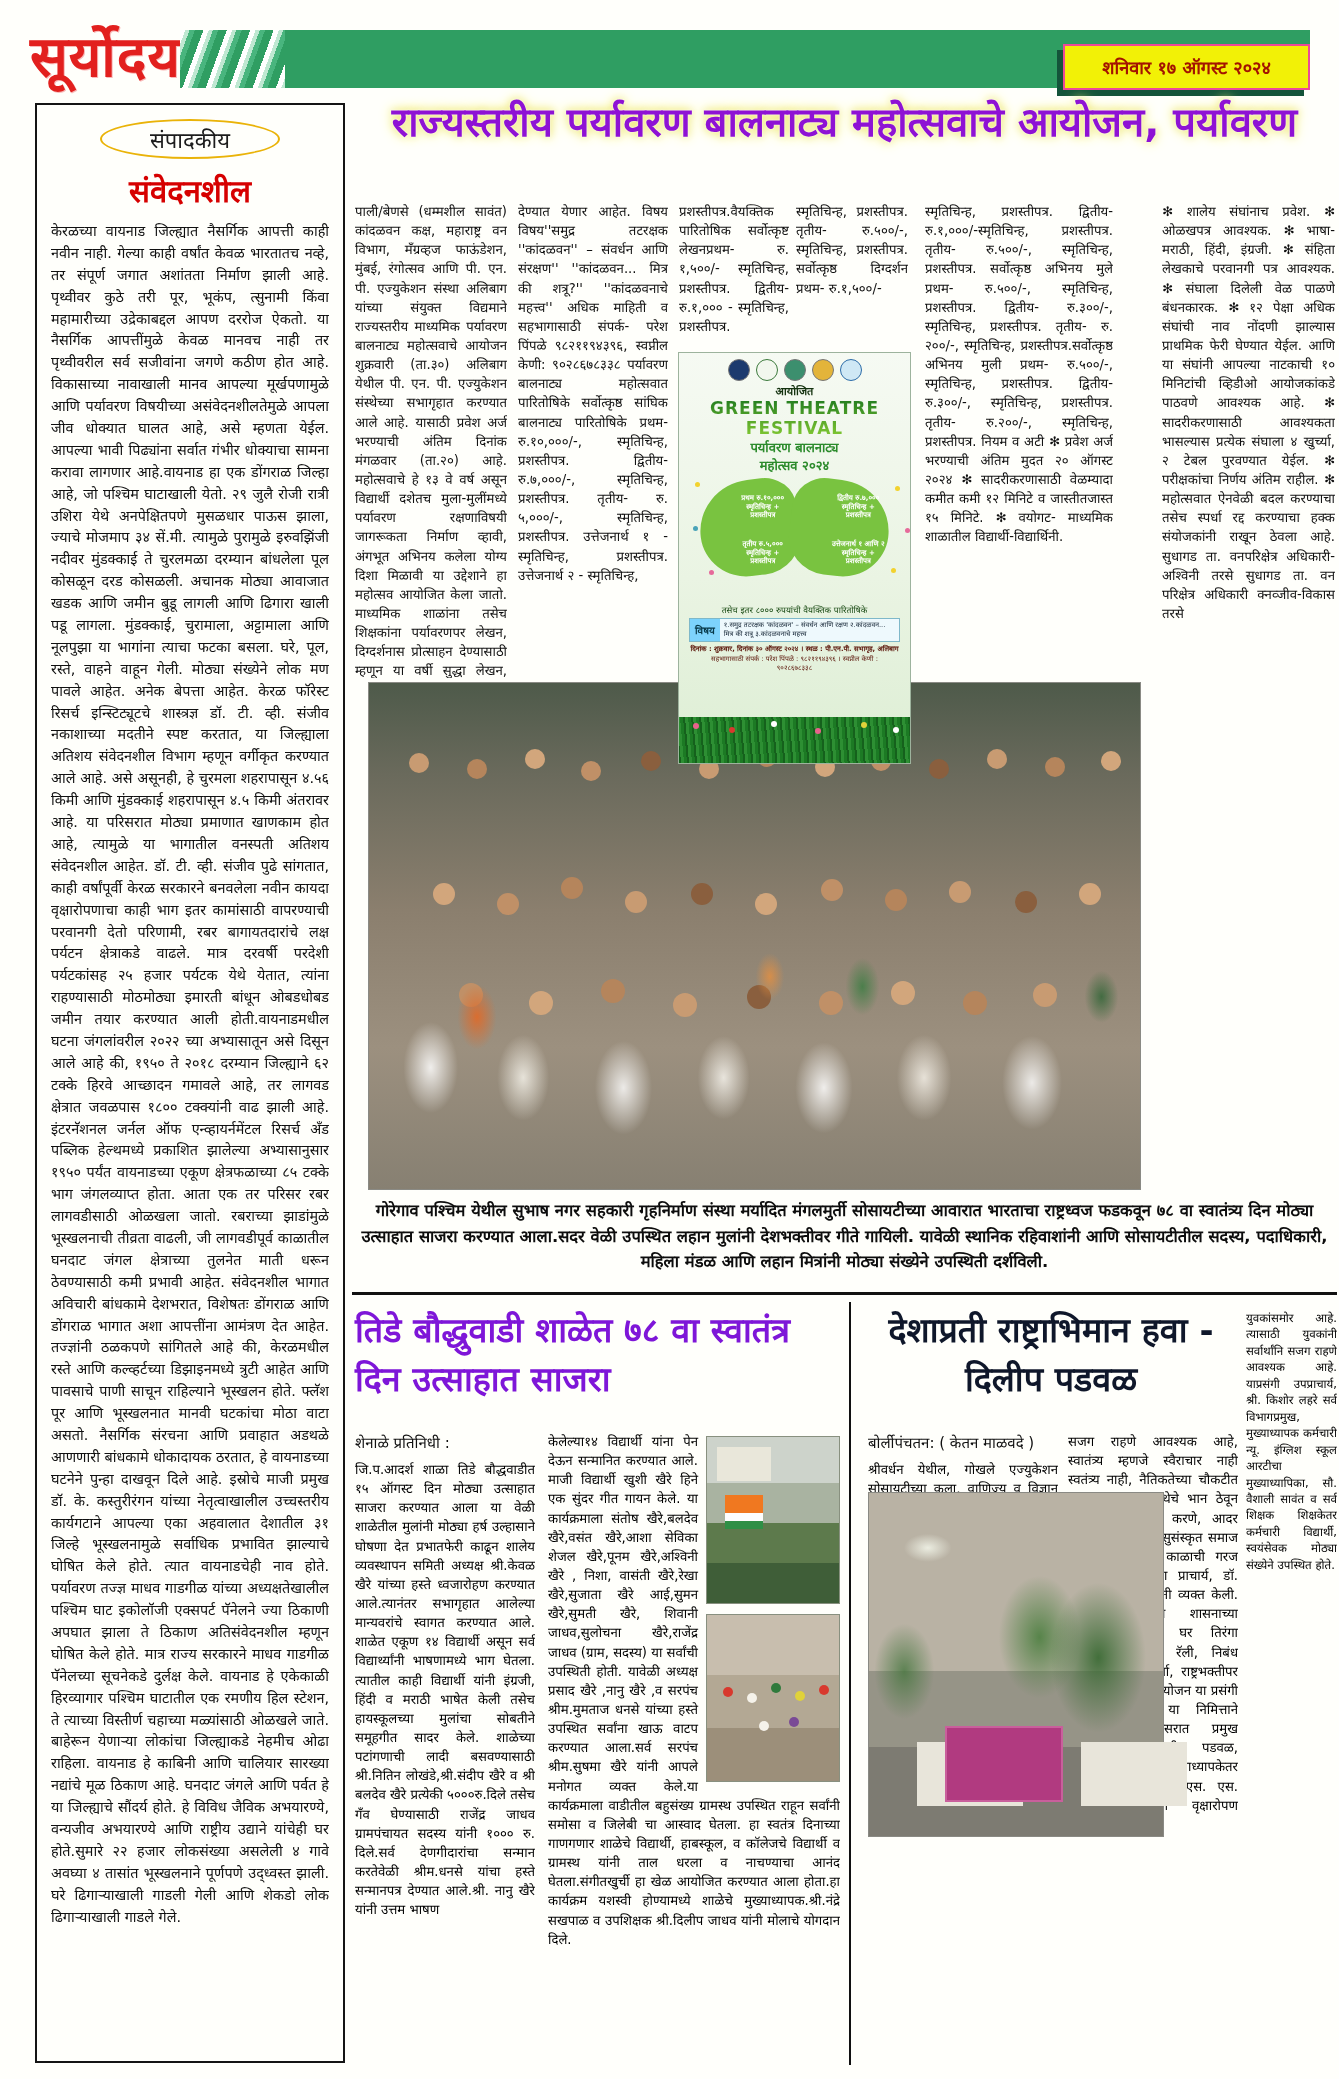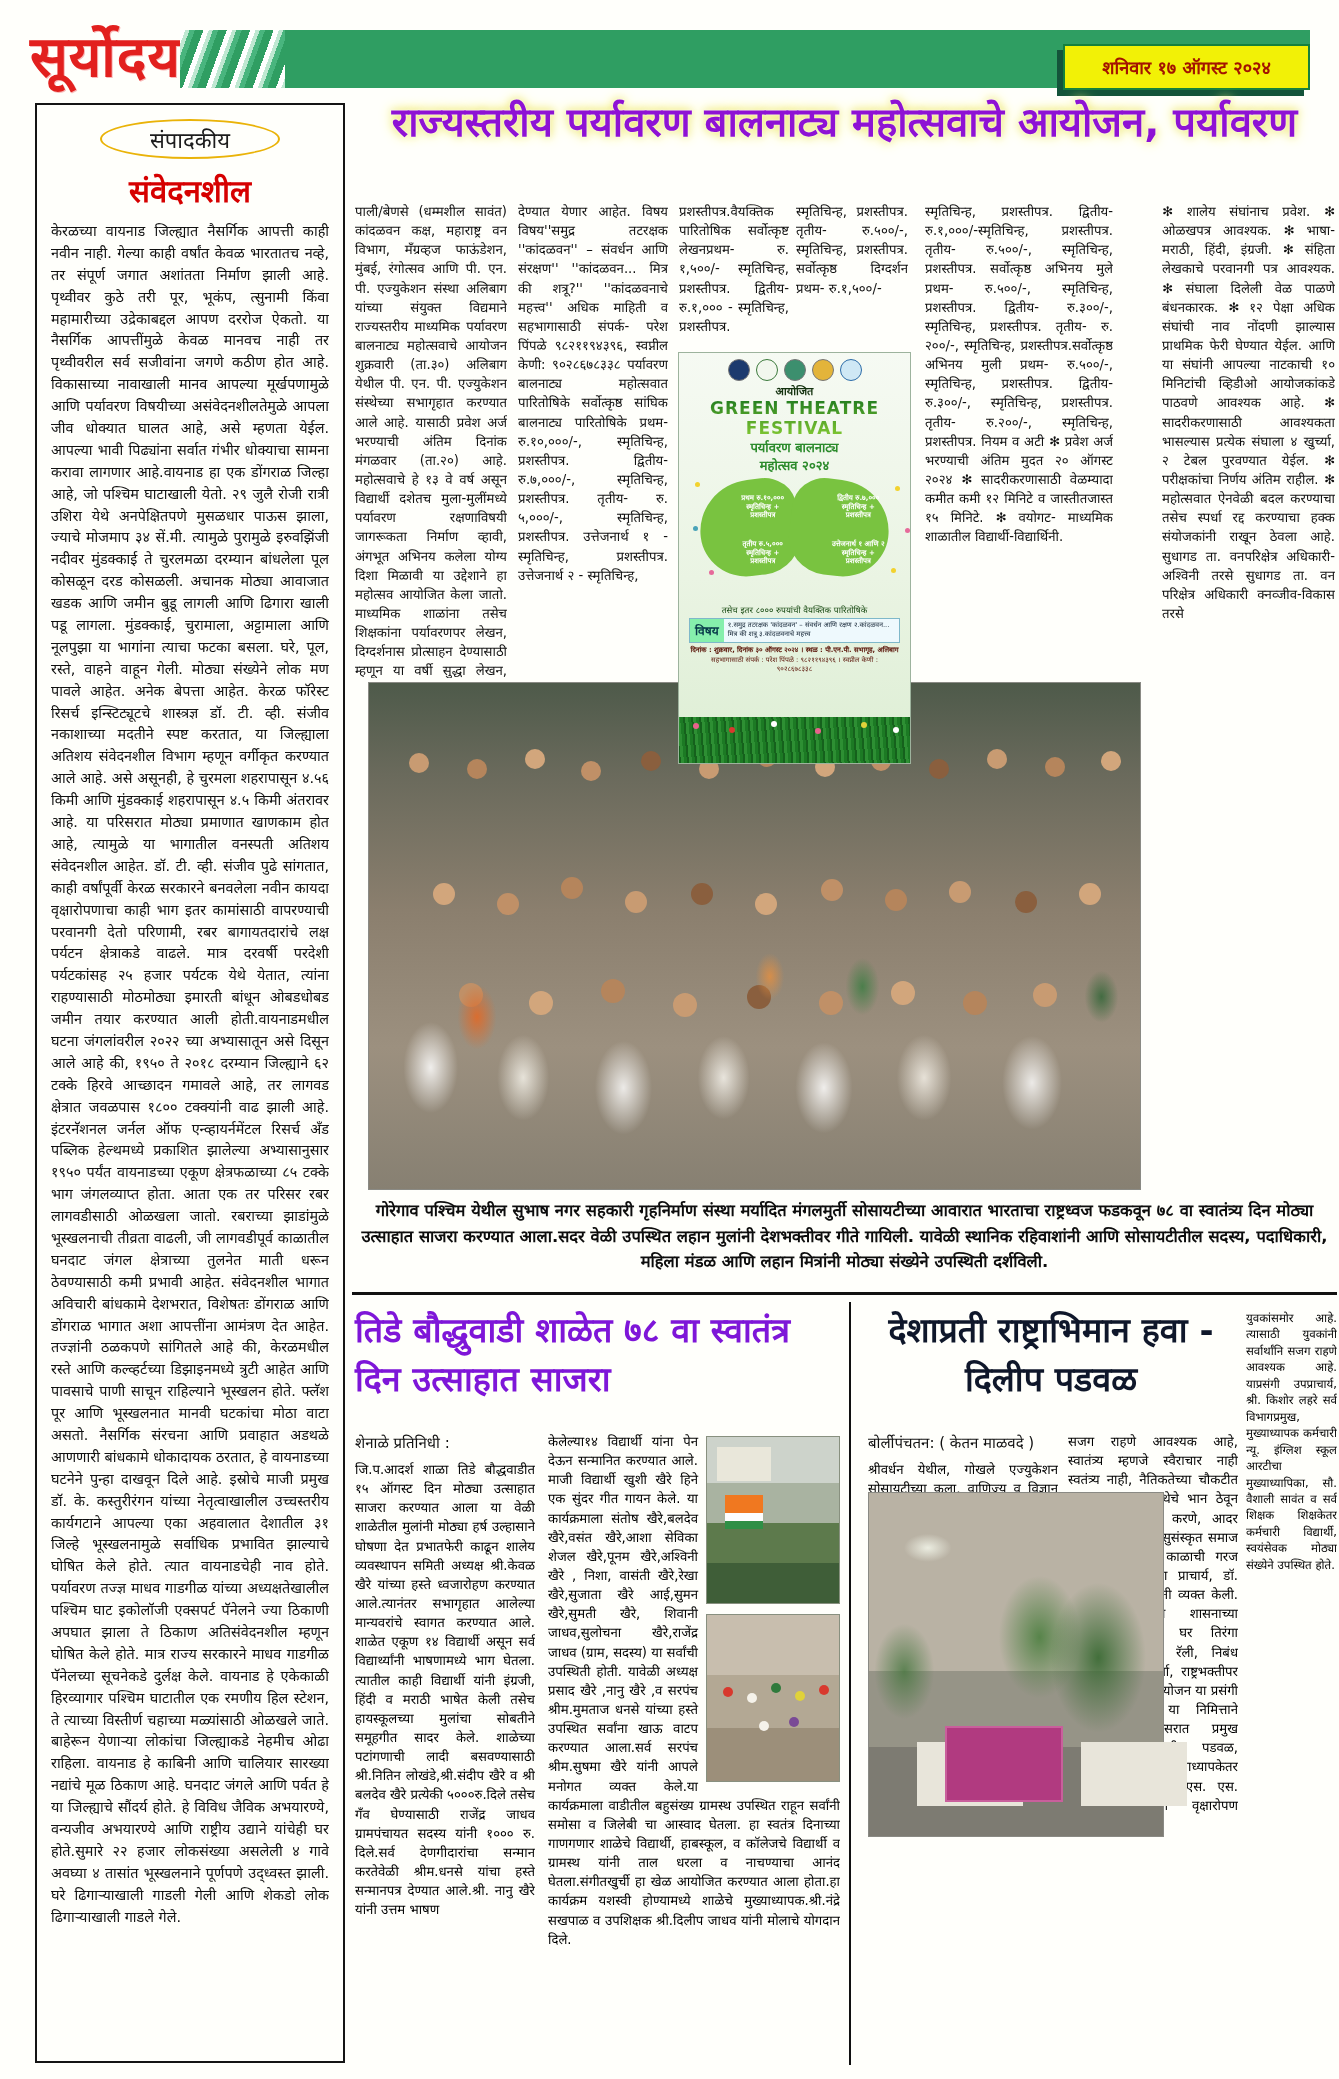--- a/index.html
+++ b/index.html
@@ -6,21 +6,21 @@
   html,body { background:#e8e8e2; }
   body { font-family:"DejaVu Sans", sans-serif; }
   .page { position:relative; width:1339px; height:2079px; background:#fffffb; margin:0 auto; overflow:hidden; }
 
   
   .masthead { position:absolute; left:30px; top:16px; font-size:56px; font-weight:bold; color:#e2201e; letter-spacing:1px; text-shadow:1px 1px 0 #f8b9b8; }
   .banner { position:absolute; left:180px; top:30px; width:1130px; height:58px; background:#2f9e62; }
   .banner-stripes { position:absolute; left:180px; top:30px; width:105px; height:58px;
      background:repeating-linear-gradient(110deg,#ffffff 0 5px,#bfe8d2 5px 9px,#49b57e 9px 14px,#2f9e62 14px 22px); }
   .date-box { position:absolute; left:1063px; top:44px; width:247px; height:46px; background:#f2f106;
-     border:2px solid #15803d; box-shadow:-6px 6px 0 #14543a; display:flex; align-items:center; justify-content:center; }
+     border:2px solid #ec4899; box-shadow:-6px 6px 0 #14543a; display:flex; align-items:center; justify-content:center; }
   .date-box span { color:#a31300; font-weight:bold; font-size:18px; }
 
   
   .editorial { position:absolute; left:35px; top:103px; width:310px; height:1960px; border:2px solid #141414; padding:12px 14px; background:#fffffb; }
   .edit-badge { width:180px; margin:2px auto 10px auto; border:2px solid #eab308; border-radius:50%; text-align:center; font-size:22px; padding:3px 0; color:#1c1c1c; }
   .edit-title { text-align:center; font-size:31px; font-weight:bold; color:#d60000; margin:4px 0 10px 0; }
   .edit-body { font-size:14.4px; line-height:1.52; text-align:justify; color:#101010; height:1800px; overflow:hidden; }
 
   
   .lead-headline { position:absolute; left:352px; top:98px; width:985px; text-align:center; font-weight:bold; color:#8e12d4; font-size:40px; line-height:1.22;
@@ -50,21 +50,21 @@
   .p-butterfly { position:relative; height:108px; margin:2px 8px; }
   .p-wing { position:absolute; top:4px; width:46%; height:96px; background:#79c340; }
   .p-wing.wl { left:6%; border-radius:62% 38% 46% 54%; transform:rotate(-7deg); }
   .p-wing.wr { right:6%; border-radius:38% 62% 54% 46%; transform:rotate(7deg); }
   .p-prizes { position:absolute; inset:10px 14px; display:grid; grid-template-columns:1fr 1fr; grid-template-rows:1fr 1fr; gap:4px; }
   .p-prize { color:#ffffff; font-size:7px; font-weight:bold; line-height:1.25; display:flex; align-items:center; justify-content:center; text-align:center;margin-left:32px; }
   .p-dots { position:absolute; left:8px; top:6px; width:5px; height:5px; border-radius:50%; background:#f2d22e;
      box-shadow:200px 4px 0 #f2d22e, 14px 88px 0 #e66a9a, 196px 86px 0 #f2d22e, -2px 44px 0 #4aa3b8, 210px 46px 0 #e66a9a; }
   .p-tagline { font-size:8.5px; font-weight:normal; color:#14460f; margin-top:20px; }
   .p-topics-row { display:flex; align-items:stretch; margin:3px 10px; border:1px solid #7fb8c9; background:#eef9fd; }
-  .p-topic-label { background:#86efac; color:#083a4a; font-weight:bold; font-size:12px; padding:3px 5px; display:flex; align-items:center; }
+  .p-topic-label { background:#7dd3fc; color:#083a4a; font-weight:bold; font-size:10px; padding:3px 5px; display:flex; align-items:center; }
   .p-topics { font-size:6.8px; color:#123; text-align:left; padding:2px 4px; line-height:1.35; }
   .p-dateline { font-size:6.8px; color:#5a1408; font-weight:bold; line-height:1.4; padding:0 8px; }
   .p-contact { font-size:6.8px; color:#5a1408; font-weight:normal; line-height:1.4; padding:0 24px; }
   .p-grass { position:absolute; left:0; bottom:0; width:100%; height:46px;
      background:repeating-linear-gradient(85deg,#15611c 0 2px,#2d8f33 2px 5px,#1c7a24 5px 8px); }
   .p-flowers { position:absolute; left:14px; bottom:34px; width:6px; height:6px; border-radius:50%; background:#e8628c;
      box-shadow:36px 4px 0 #d8392e, 78px -2px 0 #ffffff, 122px 5px 0 #e8628c, 168px -1px 0 #e0d23a, 200px 4px 0 #ffffff; }
 
   
   .photo { position:absolute; left:368px; top:682px; width:773px; height:508px; z-index:1; border:1px solid #8a8a84;

